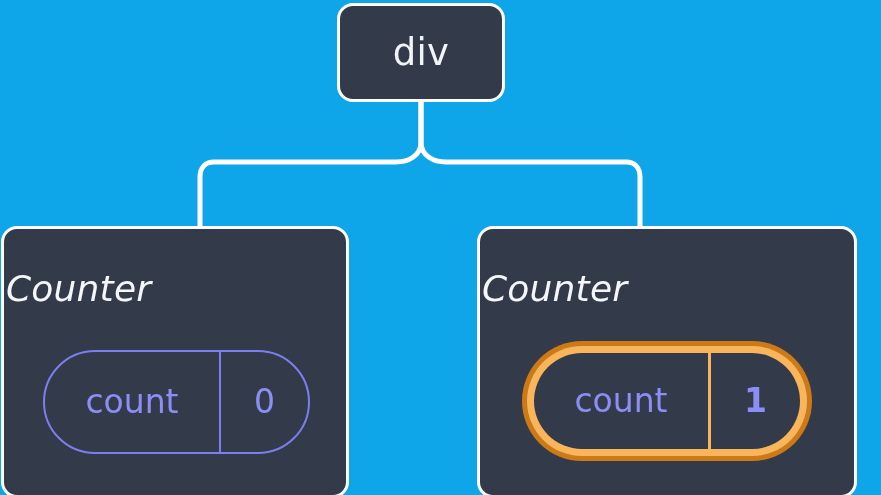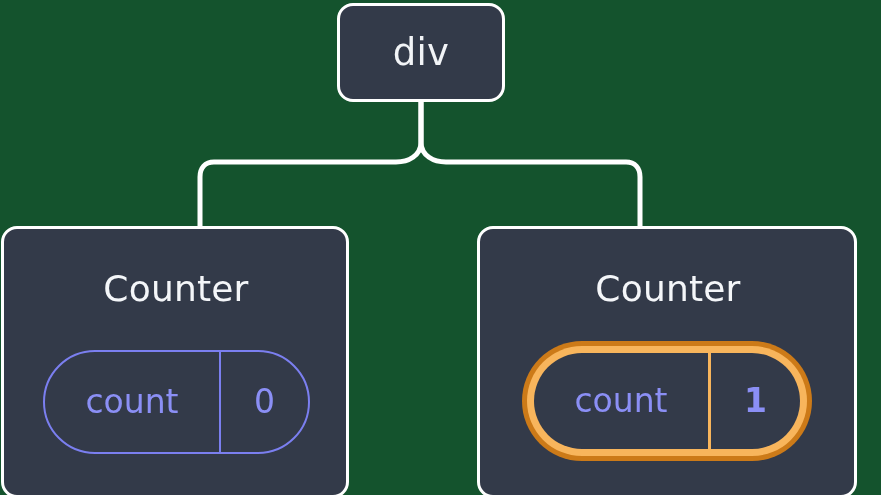--- a/index.html
+++ b/index.html
@@ -9,21 +9,21 @@
   body {
     width: 881px;
     height: 495px;
     overflow: hidden;
     font-family: "DejaVu Sans", sans-serif;
   }
   #stage {
     position: relative;
     width: 881px;
     height: 495px;
-    background: #14532d;
+    background: #0ea5e9;
   }
 
   
   #connectors {
     position: absolute;
     left: 0;
     top: 0;
     width: 881px;
     height: 495px;
   }
@@ -65,26 +65,26 @@
     top: 226px;
     width: 380px;
     height: 272px;
   }
 
   .node-title {
     position: absolute;
     left: 2px;
     right: 0;
     top: 42px;
-    text-align: center;
     color: #f4f6f9;
     font-size: 36px;
     font-weight: 400;
     line-height: 1;
     letter-spacing: 0.2px;
+    font-style: italic;
   }
 
   
   .pill-plain {
     position: absolute;
     box-sizing: border-box;
     left: 39px;
     top: 121px;
     width: 267px;
     height: 104px;

